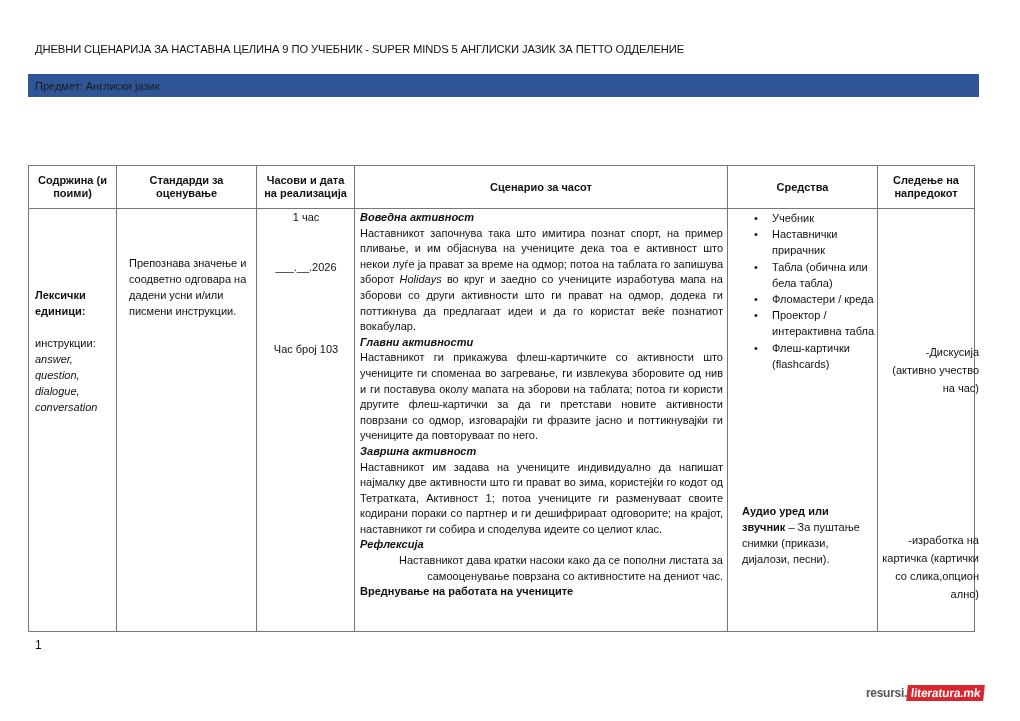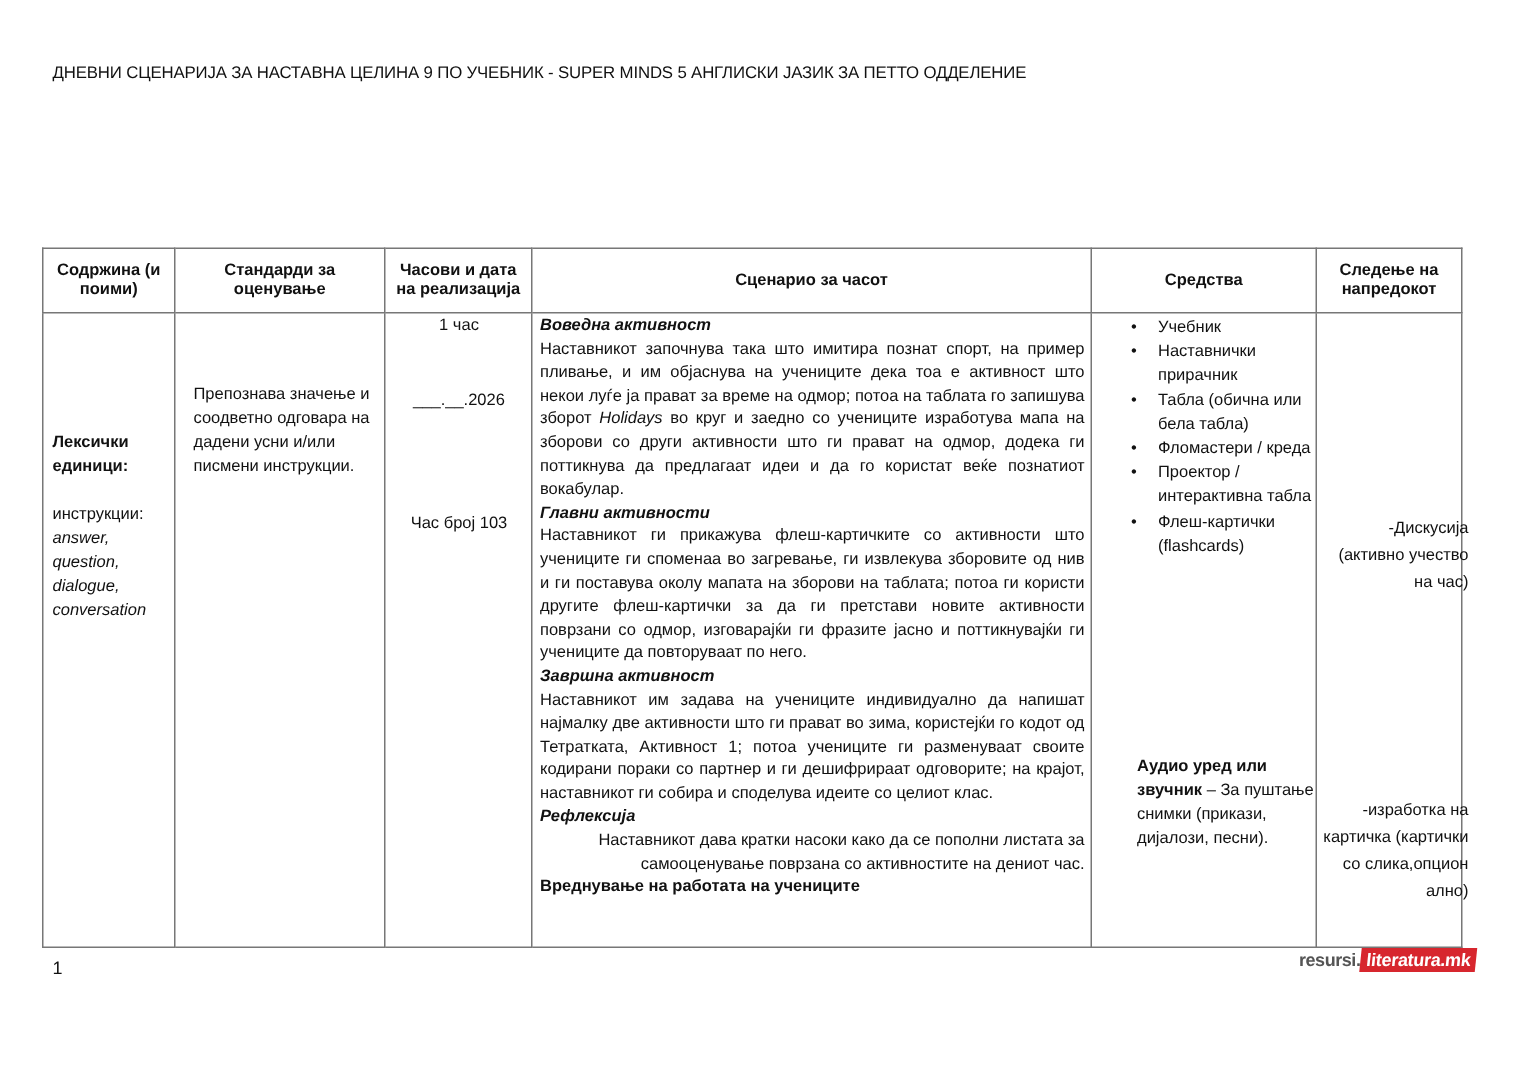--- a/index.html
+++ b/index.html
@@ -22,35 +22,38 @@
     .c2-block { left: 12px; top: 46px; line-height: 16px; width: 125px; }
     .c3 { width: 98px; text-align: center; font-weight: normal; left: 0; }
     .scenario { left: 5px; top: 1px; width: 363px; line-height: 15.6px; text-align: justify; font-size: 11px; }
     .scenario .sec-title { font-weight: bold; font-style: italic; }
     .scenario .sec-title-plain { font-weight: bold; }
     .scenario p { margin: 0; }
     .tools { left: 0; top: 1px; width: 150px; line-height: 16.2px; }
     .tools ul { margin: 0; padding: 0; list-style: none; }
     .tools li { position: relative; padding-left: 44px; }
     .tools li .bullet { position: absolute; left: 26px; top: 0; }
-    .audio { left: 30px; top: 294px; width: 130px; line-height: 16px; }
+    .audio { left: 14px; top: 294px; width: 130px; line-height: 16px; }
     .audio .bold { font-weight: bold; }
     .track { width: 97px; text-align: right; left: 4px; line-height: 18px; }
     .page-num { position: absolute; left: 35px; top: 638px; font-size: 12px; }
-    .brand { position: absolute; left: 866px; top: 632px; font-size: 12px; font-weight: bold; white-space: nowrap; display: flex; align-items: center; }
+    .brand { position: absolute; left: 866px; top: 685px; font-size: 12px; font-weight: bold; white-space: nowrap; display: flex; align-items: center; }
     .brand .pre { color: #555; letter-spacing: -0.3px; }
     .brand .hl { background: #d7262e; color: #fff; padding: 1px 4px; transform: skewX(-6deg); display: inline-block; letter-spacing: -0.2px; }
   </style>
 </head>
 <body>
 
 <div class="doc-title">ДНЕВНИ СЦЕНАРИЈА ЗА НАСТАВНА ЦЕЛИНА  9  ПО УЧЕБНИК  - SUPER MINDS 5    АНГЛИСКИ ЈАЗИК  ЗА ПЕТТО ОДДЕЛЕНИЕ</div>
 
 <table class="info-table">
   <tbody>
+      <tr class="subject-row">
+    <td colspan="2">Предмет: Англиски јазик</td>
+  </tr>
 </tbody>
   </table>
 
 <table class="main-table">
   <colgroup>
     <col class="col1">
       <col class="col2">
       <col class="col3">
       <col class="col4">
       <col class="col5">

